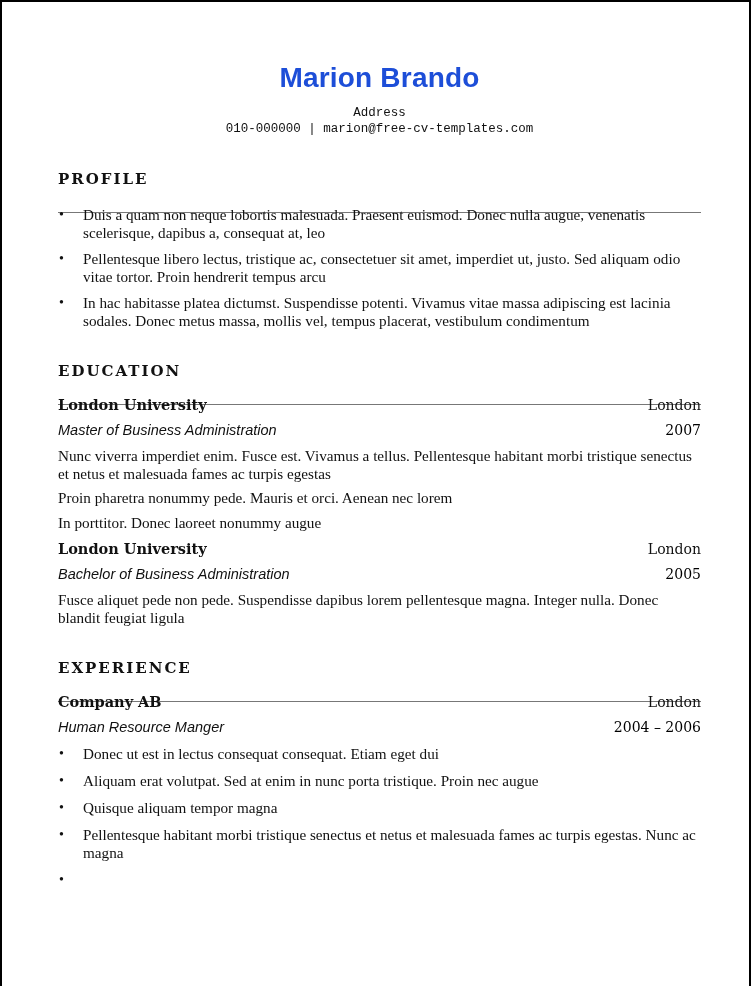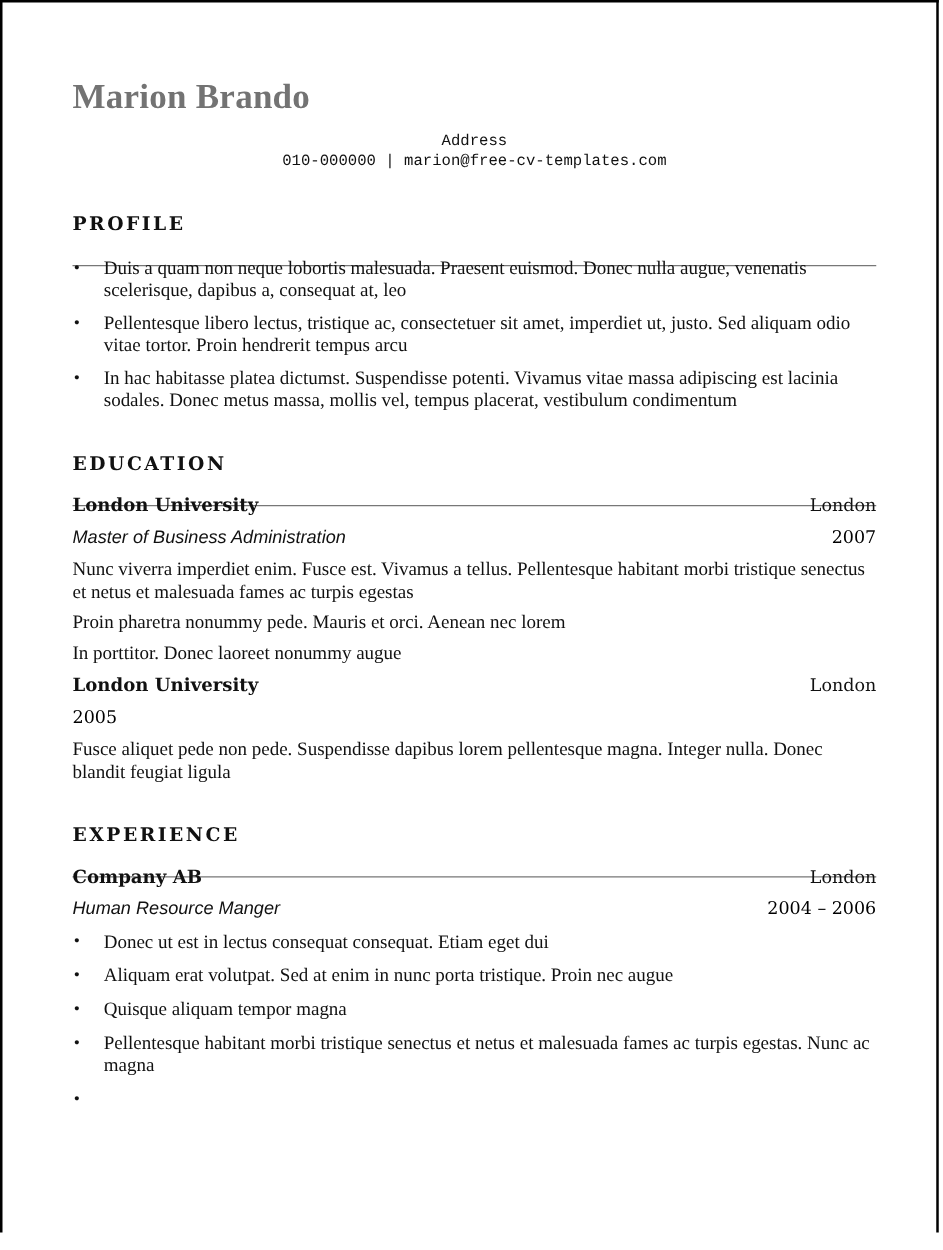--- a/index.html
+++ b/index.html
@@ -9,23 +9,23 @@
       width: 751px; height: 986px;
       border-left: 2px solid #000; border-top: 2px solid #000; border-right: 2px solid #000;
       box-sizing: border-box; background: #fff;
     }
     .content {
       position: absolute; left: 56px; top: 0; width: 643px;
       font-family: "DejaVu Serif", "Liberation Serif", serif;
       color: #111;
     }
     .name {
-      position: absolute; left: 0; top: 60px; width: 643px; 
-      font-size: 28px; font-weight: bold; letter-spacing: 0.2px; color: #737373;
-      font-family: Liberation Serif, serif;
+      position: absolute; left: 0; top: 60px; width: 643px; text-align: center;
+      font-size: 28px; font-weight: bold; letter-spacing: 0.2px; color: #1d4ed8;
+      font-family: Liberation Sans, sans-serif;
     }
     .contact-line {
       position: absolute; left: 0; width: 643px; text-align: center;
       font-size: 12.5px; color: #111; font-family: Liberation Mono, monospace;
     }
     .address { top: 104px; }
     .phone-email { top: 120px; text-align: center; }
     .section-title {
       position: absolute; left: 0; width: 643px;
       font-size: 15px; font-weight: bold; letter-spacing: 2px; color: #111;
@@ -89,20 +89,21 @@
     </div>
     <div class="abs body-text" style="top:445px;">Nunc viverra imperdiet enim. Fusce est. Vivamus a tellus. Pellentesque habitant morbi tristique senectus et netus et malesuada fames ac turpis egestas</div>
     <div class="abs body-text" style="top:487px;">Proin pharetra nonummy pede. Mauris et orci. Aenean nec lorem</div>
     <div class="abs body-text" style="top:512px;">In porttitor. Donec laoreet nonummy augue</div>
 
     <div class="row" style="top:538px;">
       <span class="org">London University</span>
       <span class="loc">London</span>
     </div>
     <div class="row" style="top:564px;">
+      <span class="role">Bachelor of Business Administration</span>
       <span class="year">2005</span>
     </div>
     <div class="abs body-text" style="top:589px;">Fusce aliquet pede non pede. Suspendisse dapibus lorem pellentesque magna. Integer nulla. Donec blandit feugiat ligula</div>
 
     <div class="section-title" style="top:657px;">EXPERIENCE</div>
 
     <div class="row" style="top:691px;">
       <span class="org">Company AB</span>
       <span class="loc">London</span>
     </div>

